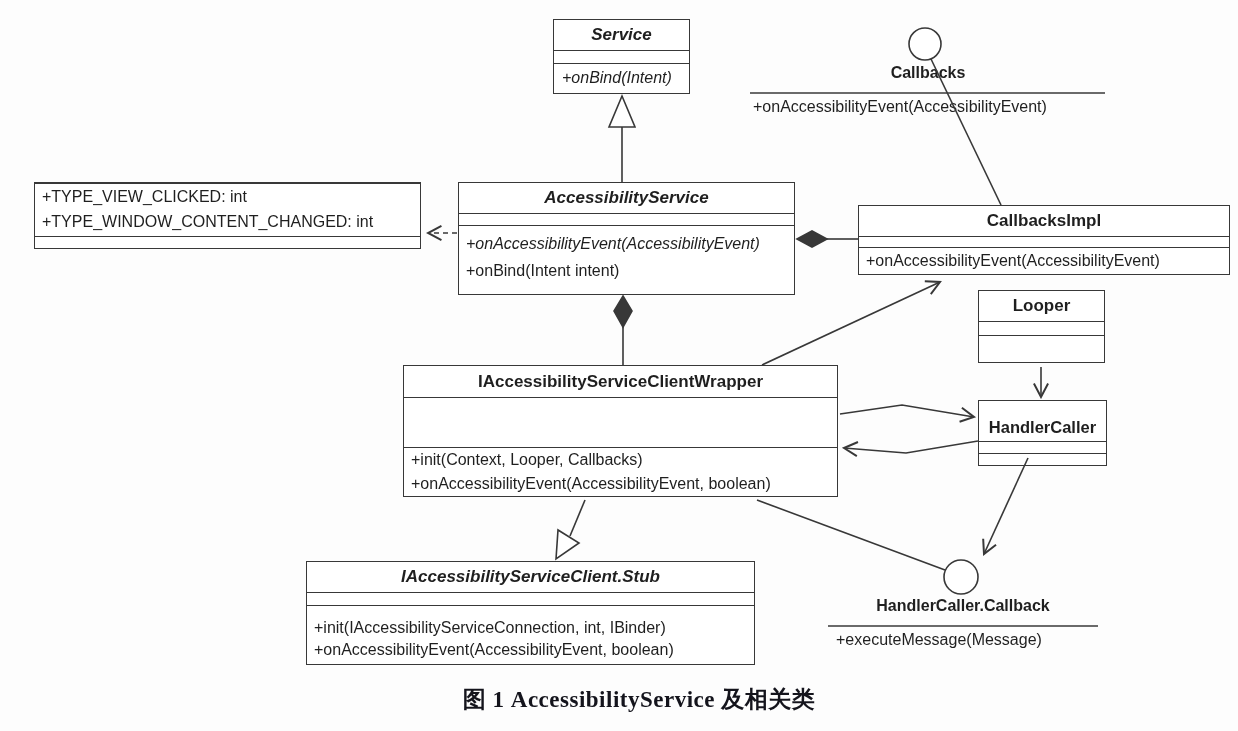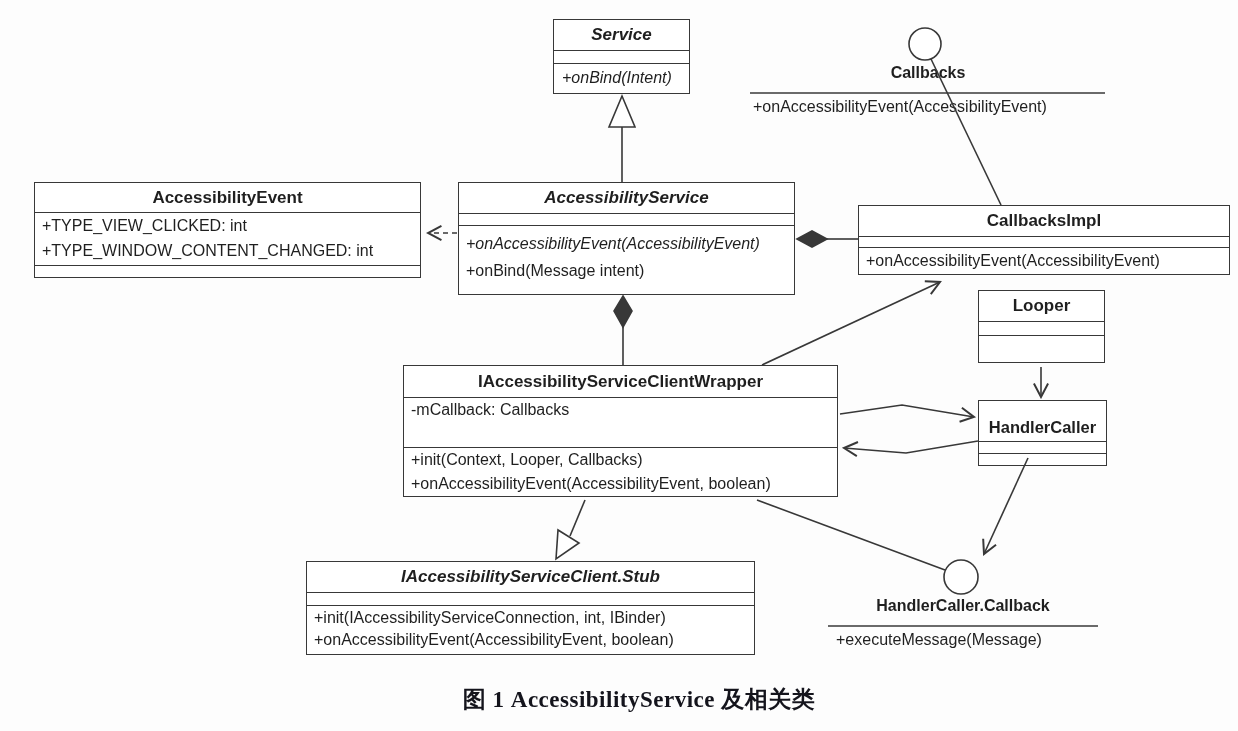--- a/index.html
+++ b/index.html
@@ -76,21 +76,21 @@
   #box-wrapper .sec-m .uml-line{line-height:24px;}
 
   #box-hc{left:978px;top:400px;width:129px;}
   #box-hc .uml-title{height:28px;font-size:16.5px;margin-top:12px;}
   #box-hc .sec-a{height:11px;}
   #box-hc .sec-m{height:11px;}
 
   #box-stub{left:306px;top:561px;width:449px;}
   #box-stub .uml-title{height:30px;}
   #box-stub .sec-a{height:12px;}
-  #box-stub .sec-m{height:47px;padding-top:1px;}
+  #box-stub .sec-m{height:47px;padding-top:11px;}
   #box-stub .uml-line{line-height:22px;}
 
   
   .iface-label{
     position:absolute;font-weight:bold;font-size:16px;
     text-align:center;white-space:nowrap;z-index:1;
   }
   .iface-method{
     position:absolute;font-size:16px;white-space:nowrap;z-index:1;
   }
@@ -123,55 +123,53 @@
 
   <div class="uml-box" id="box-service">
     <div class="uml-title italic">Service</div>
     <div class="uml-sec sec-a"></div>
     <div class="uml-sec sec-m">
       <div class="uml-line italic">+onBind(Intent)</div>
     </div>
   </div>
 
   <div class="uml-box" id="box-ae">
-    <div class="uml-title">AccessibilityEvent</div>
     <div class="uml-sec sec-a">
       <div class="uml-line">+TYPE_VIEW_CLICKED: int</div>
       <div class="uml-line">+TYPE_WINDOW_CONTENT_CHANGED: int</div>
     </div>
     <div class="uml-sec sec-m"></div>
   </div>
 
   <div class="uml-box" id="box-as">
     <div class="uml-title italic">AccessibilityService</div>
     <div class="uml-sec sec-a"></div>
     <div class="uml-sec sec-m">
       <div class="uml-line italic">+onAccessibilityEvent(AccessibilityEvent)</div>
-      <div class="uml-line">+onBind(Message intent)</div>
+      <div class="uml-line">+onBind(Intent intent)</div>
     </div>
   </div>
 
   <div class="uml-box" id="box-ci">
     <div class="uml-title">CallbacksImpl</div>
     <div class="uml-sec sec-a"></div>
     <div class="uml-sec sec-m">
       <div class="uml-line">+onAccessibilityEvent(AccessibilityEvent)</div>
     </div>
   </div>
 
   <div class="uml-box" id="box-looper">
     <div class="uml-title">Looper</div>
     <div class="uml-sec sec-a"></div>
     <div class="uml-sec sec-m"></div>
   </div>
 
   <div class="uml-box" id="box-wrapper">
     <div class="uml-title">IAccessibilityServiceClientWrapper</div>
     <div class="uml-sec sec-a">
-      <div class="uml-line">-mCallback: Callbacks</div>
     </div>
     <div class="uml-sec sec-m">
       <div class="uml-line">+init(Context, Looper, Callbacks)</div>
       <div class="uml-line">+onAccessibilityEvent(AccessibilityEvent, boolean)</div>
     </div>
   </div>
 
   <div class="uml-box" id="box-hc">
     <div class="uml-title">HandlerCaller</div>
     <div class="uml-sec sec-a"></div>

